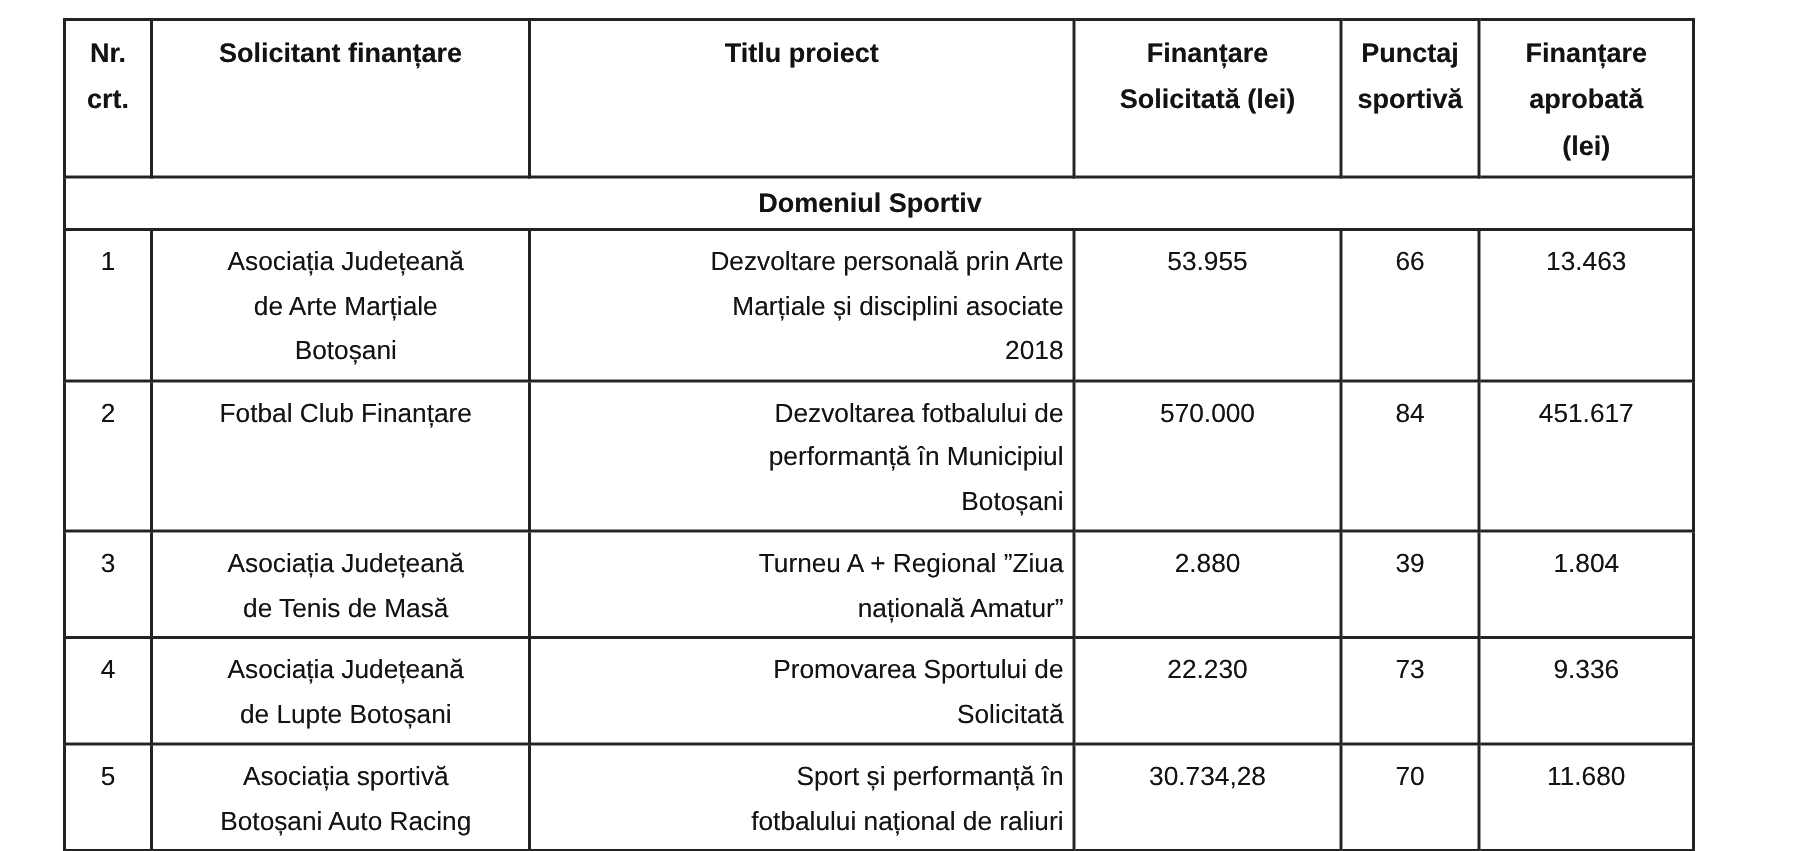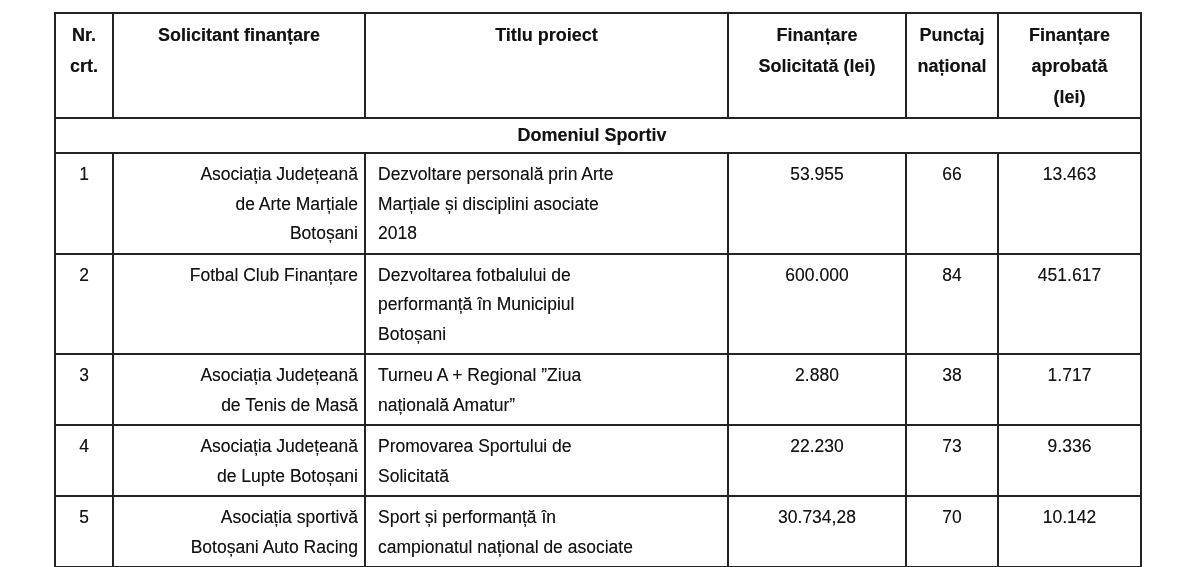--- a/index.html
+++ b/index.html
@@ -7,21 +7,21 @@
     padding: 0;
     background: #ffffff;
     width: 1200px;
     height: 567px;
     overflow: hidden;
     font-family: "Liberation Sans", sans-serif;
     color: #1b1b1b;
   }
   .scan-wrap {
     position: absolute;
-    left: 54px;
+    left: 42px;
     top: 12px;
     
     filter: contrast(1.08);
     text-shadow: 0 0 0.4px rgba(20,20,20,0.55);
     border-radius: 16px;
   }
   table.funding {
     border-collapse: collapse;
     table-layout: fixed;
     width: 1086px;
@@ -53,22 +53,22 @@
     white-space: normal;
     margin-top: 32px;
   }
   
   table.funding tbody td {
     font-size: 17.5px;
     line-height: 29.5px;
     padding: 6px 6px 4px 6px;
   }
   td.c-nr      { text-align: center; }
-  td.c-solicitant { text-align: right; padding-left: 13px !important; }
-  td.c-titlu   { text-align: left; padding-left: 12px !important; }
+  td.c-solicitant { text-align: center; padding-left: 13px !important; }
+  td.c-titlu   { text-align: right; padding-left: 12px !important; }
   td.c-num     { text-align: center; }
 </style>
 </head>
 <body>
 
 <div class="scan-wrap">
   <table class="funding">
     <colgroup>
       <col style="width:58px">
       <col style="width:252px">
@@ -79,21 +79,21 @@
     </colgroup>
     <thead>
       <tr>
         <th>Nr.
 crt.</th>
         <th>Solicitant finanțare</th>
         <th>Titlu proiect</th>
         <th>Finanțare
 Solicitată (lei)</th>
         <th>Punctaj
-național</th>
+sportivă</th>
         <th>Finanțare
 aprobată
 (lei)</th>
       </tr>
       <tr class="section-row">
         <td colspan="6">Domeniul Sportiv</td>
       </tr>
     </thead>
     <tbody>
 
@@ -108,49 +108,49 @@
         <td class="c-num">53.955</td>
         <td class="c-num">66</td>
         <td class="c-num">13.463</td>
       </tr>
         <tr>
         <td class="c-nr">2</td>
         <td class="c-solicitant">Fotbal Club Finanțare</td>
         <td class="c-titlu">Dezvoltarea fotbalului de
 performanță în Municipiul
 Botoșani</td>
-        <td class="c-num">600.000</td>
+        <td class="c-num">570.000</td>
         <td class="c-num">84</td>
         <td class="c-num">451.617</td>
       </tr>
         <tr>
         <td class="c-nr">3</td>
         <td class="c-solicitant">Asociația Județeană
 de Tenis de Masă</td>
         <td class="c-titlu">Turneu A + Regional ”Ziua
 națională Amatur”</td>
         <td class="c-num">2.880</td>
-        <td class="c-num">38</td>
-        <td class="c-num">1.717</td>
+        <td class="c-num">39</td>
+        <td class="c-num">1.804</td>
       </tr>
         <tr>
         <td class="c-nr">4</td>
         <td class="c-solicitant">Asociația Județeană
 de Lupte Botoșani</td>
         <td class="c-titlu">Promovarea Sportului de
 Solicitată</td>
         <td class="c-num">22.230</td>
         <td class="c-num">73</td>
         <td class="c-num">9.336</td>
       </tr>
         <tr>
         <td class="c-nr">5</td>
         <td class="c-solicitant">Asociația sportivă
 Botoșani Auto Racing</td>
         <td class="c-titlu">Sport și performanță în
-campionatul național de asociate</td>
+fotbalului național de raliuri</td>
         <td class="c-num">30.734,28</td>
         <td class="c-num">70</td>
-        <td class="c-num">10.142</td>
+        <td class="c-num">11.680</td>
       </tr>
       </tbody>
   </table>
 </div>
 
 </body></html>

